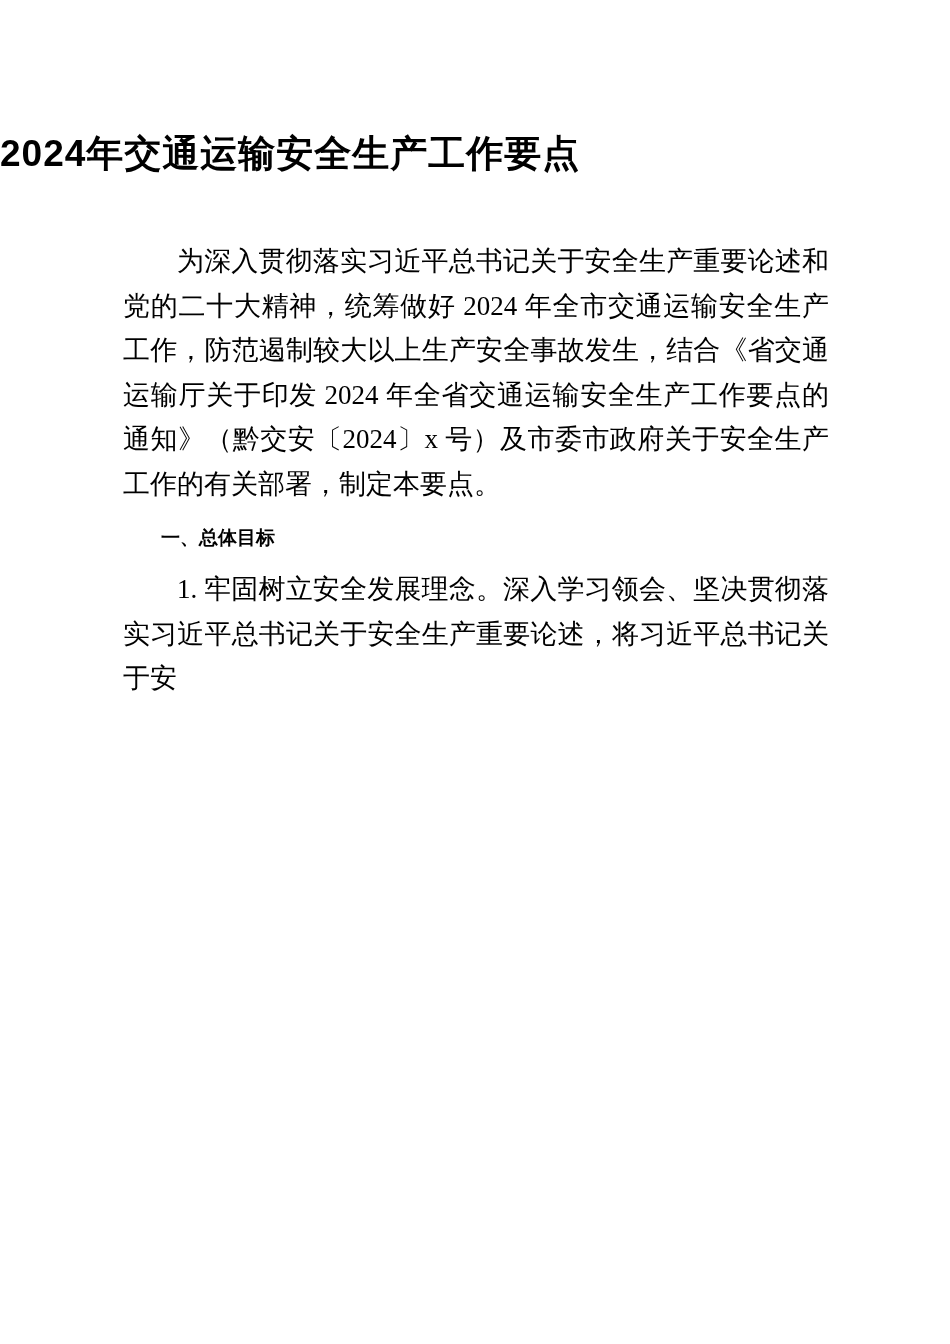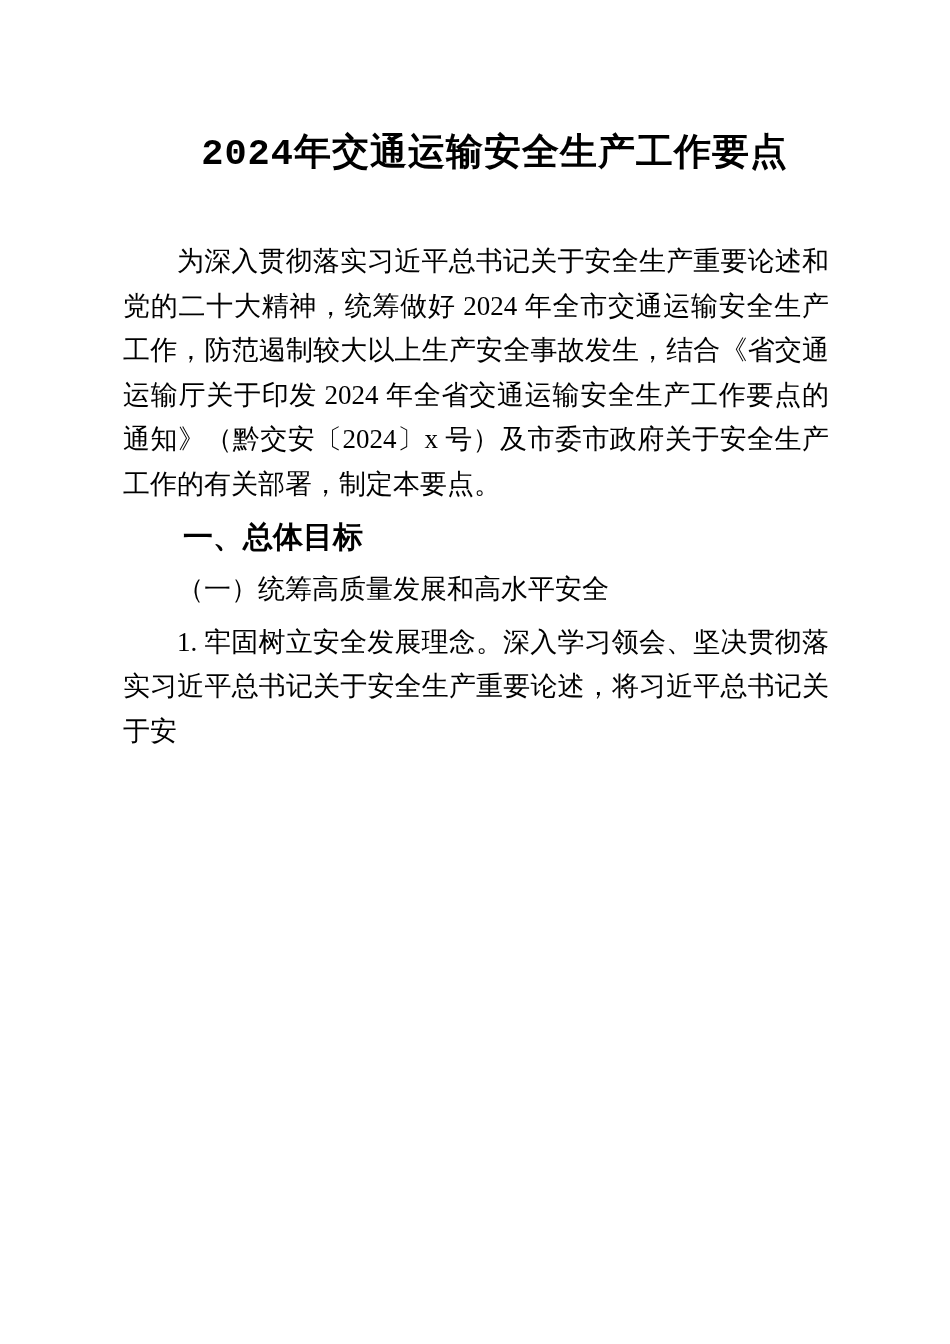--- a/index.html
+++ b/index.html
@@ -13,22 +13,22 @@
     height: 1344px;
     background: #ffffff;
     color: #000000;
     overflow: hidden;
   }
   .doc-title {
     position: absolute;
     top: 130px;
     left: 0;
     width: 788px;
-    text-align: right;
-    font-family: Liberation Mono, monospace;
+    text-align: left;
+    font-family: Liberation Sans, sans-serif;
     font-weight: 700;
     font-size: 37px;
     line-height: 48px;
     letter-spacing: 1px;
   }
   .doc-body {
     position: absolute;
     top: 231px;
     left: 115px;
     width: 722px;
@@ -39,33 +39,32 @@
   }
   .doc-body p {
     margin: 8px;
     padding: 0;
     text-indent: 2em;
   }
   
   .doc-body p.h1 {
     font-family: "DejaVu Sans", "Liberation Sans", sans-serif;
     font-weight: 700;
-    font-size: 30px;
+    font-size: 19px;
   }
   
   .doc-body p.h2 {
     font-family: "Liberation Serif", "DejaVu Serif", serif;
     font-weight: 500;
     font-size: 27px;
   }
 </style>
 </head>
 <body>
 
 <div class="page">
   <div class="doc-title">2024年交通运输安全生产工作要点</div>
   <div class="doc-body">
       <p class="para">为深入贯彻落实习近平总书记关于安全生产重要论述和党的二十大精神，统筹做好 2024 年全市交通运输安全生产工作，防范遏制较大以上生产安全事故发生，结合《省交通运输厅关于印发 2024 年全省交通运输安全生产工作要点的通知》（黔交安〔2024〕x 号）及市委市政府关于安全生产工作的有关部署，制定本要点。</p>
       <p class="h1">一、总体目标</p>
-      <p class="h2">（一）统筹高质量发展和高水平安全</p>
       <p class="para">1. 牢固树立安全发展理念。深入学习领会、坚决贯彻落实习近平总书记关于安全生产重要论述，将习近平总书记关于安</p>
     </div>
 </div>
 
 </body></html>

